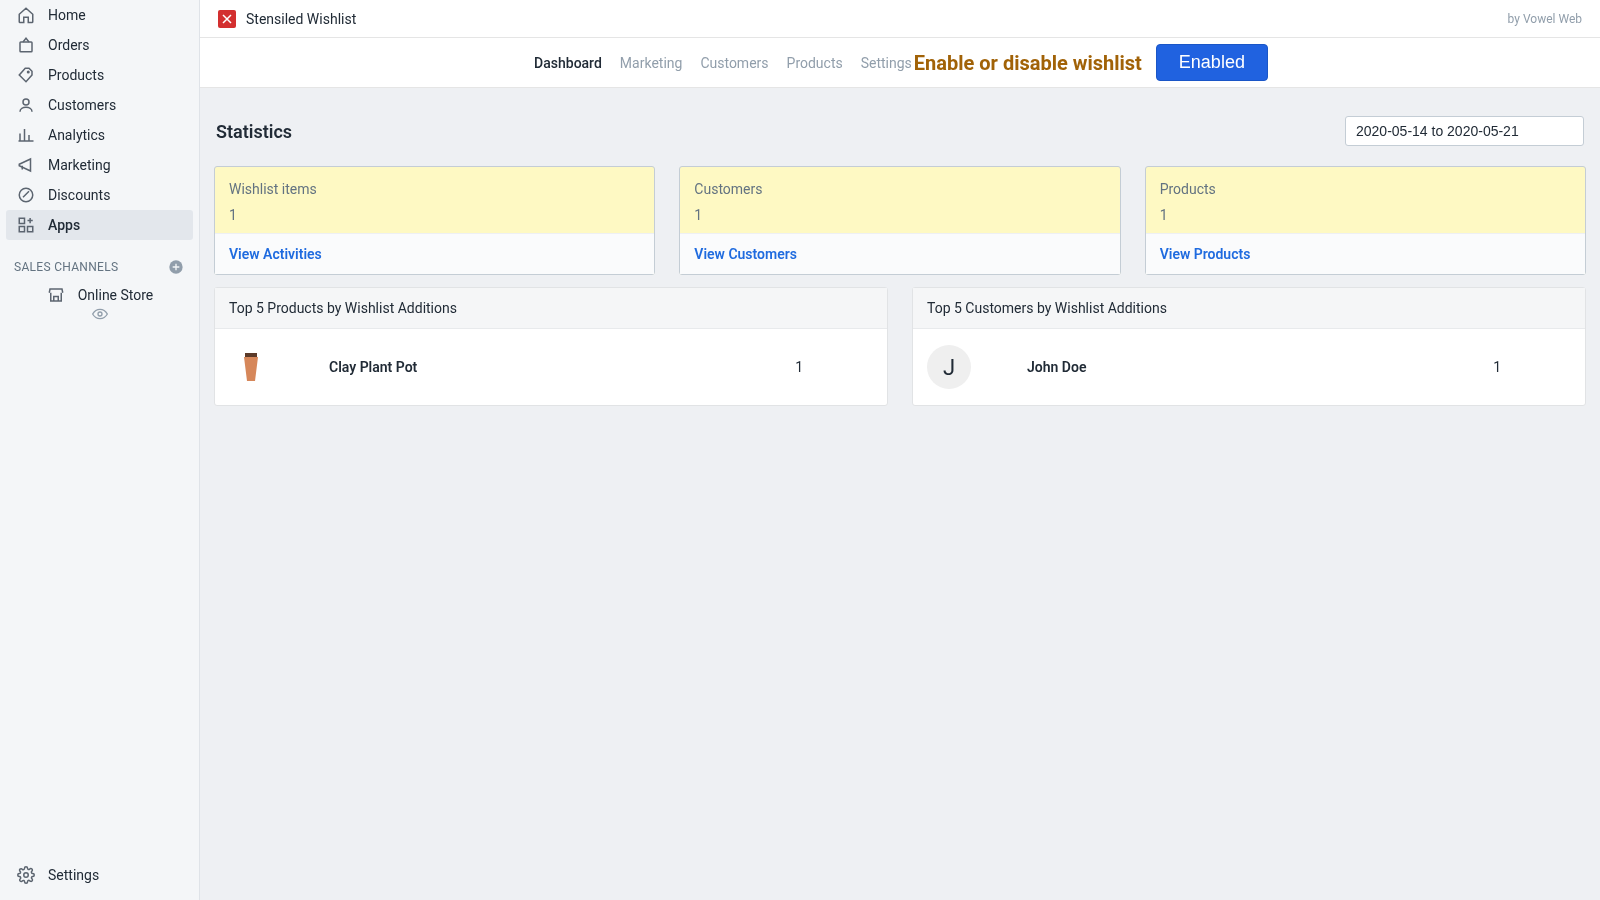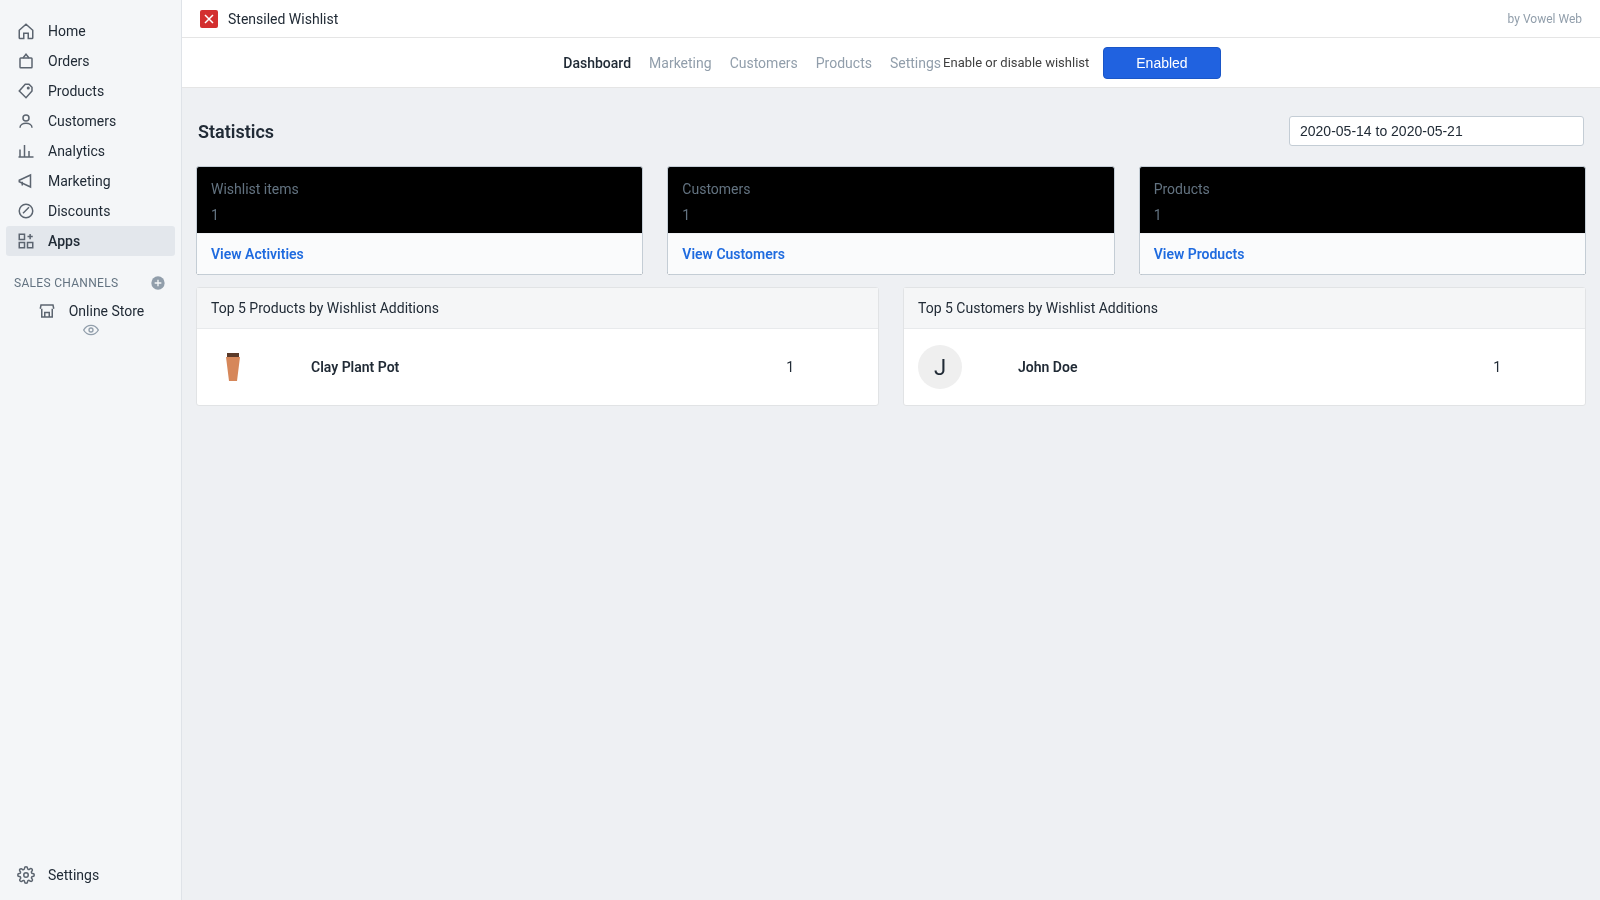--- a/index.html
+++ b/index.html
@@ -8,26 +8,26 @@
     background: #f4f6f8;
     width: 1600px;
     height: 900px;
     overflow: hidden;
     color: #212b36;
     font-size: 14px;
   }
   .app { display: flex; height: 100%; }
   
   .sidebar {
-    width: 182px;
+    width: 200px;
     background: #f4f6f8;
     border-right: 1px solid #dfe3e8;
     display: flex;
     flex-direction: column;
-    padding-top: 16px;
+    padding-top: 0;
   }
   .nav-list { list-style: none; padding: 0 6px; }
   .nav-item {
     display: flex;
     align-items: center;
     padding: 5px 10px;
     margin-bottom: 0px;
     cursor: pointer;
     border-radius: 3px;
     color: #212b36;
@@ -87,45 +87,45 @@
   }
   .tabs { display:flex; gap:14px; }
   .tab {
     padding: 13px 2px;
     font-size:14px;
     color:#919eab;
     cursor:pointer;
   }
   .tab.active { color:#212b36; font-weight:500; }
   .tabs-right { display:flex;align-items:center;gap:14px; }
-  .toggle-label { font-size:13px; font-weight:400; color:#404040; }
+  .toggle-label { font-size:20px; font-weight:700; color:#a16207; }
   .enable-btn {
     background:#2062e0;
     border:1px solid #1a56c7;
     color:#fff;
-    padding:7px 32px;
+    padding:7px 22px;
     border-radius:4px;
-    font-size:14px;
+    font-size:18px;
     cursor:pointer;
   }
   
   .content { flex:1; padding: 24px 14px; overflow:auto; }
   .stats-header {
     display:flex;align-items:center;justify-content:space-between;
     padding: 4px 2px 20px 2px;
   }
   .stats-title { font-size:18px; font-weight:600; }
   .date-range {
     background:#fff;border:1px solid #c4cdd5;border-radius:3px;
-    padding:6px 10px;font-size:14px;color:#212b36;width:295px;
+    padding:6px 10px;font-size:14px;color:#212b36;width:239px;
   }
   .stat-cards { display:flex; gap:24px; }
   .stat-card {
     flex:1;
-    background:#000000;
+    background:#fef9c3;
     border:1px solid #c4cdd5;
     border-radius:3px;
     display:flex;flex-direction:column;
     min-height:104px;
   }
   .stat-body { padding:14px 14px 10px 14px; flex:1; }
   .stat-label { font-size:14px; color:#637381; margin-bottom:10px; }
   .stat-value { font-size:14px; color:#637381; }
   .stat-footer {
     border-top:1px solid #eef0f3;

